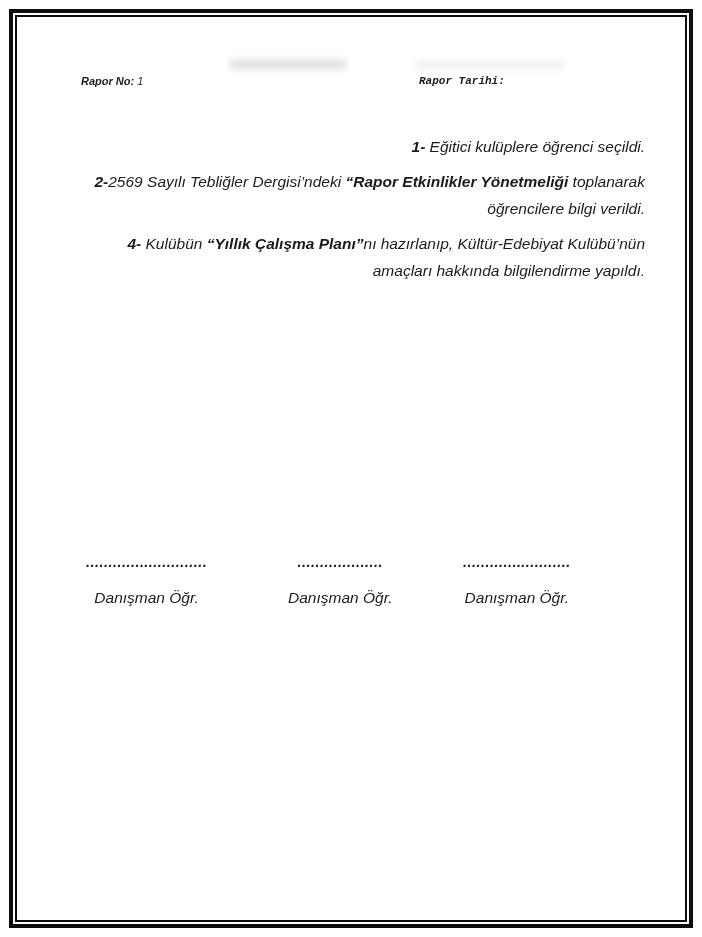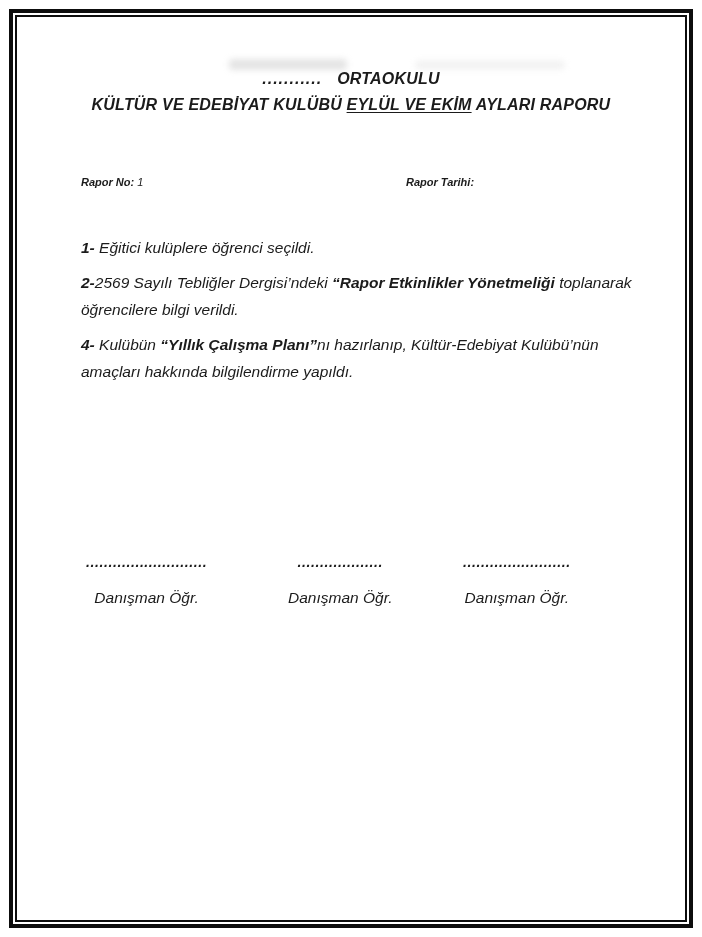--- a/index.html
+++ b/index.html
@@ -57,32 +57,33 @@
     position: relative;
     margin-top: 51px;
     padding-left: 64px;
     font-size: 11px;
     line-height: 26px;
     font-weight: bold;
   }
   .meta-value { font-weight: normal; }
   .meta-date {
     position: absolute;
-    left: 389px; top: 0;
+    left: 402px; top: 0; font-family: Liberation Mono, monospace;
   }
   .items {
     margin-top: 39px;
     padding-left: 64px;
   }
   .items p {
     width: 552px;
     font-size: 15.5px;
     line-height: 27px;
-    margin: 0 0 8px 0;
+    margin: 0 0 8px 12px;
     font-weight: normal;
+    text-align: right;
   }
   .items b { font-weight: bold; }
   .signatures {
     position: absolute;
     top: 538px; left: 0;
     width: 100%;
     height: 60px;
   }
   .sig {
     position: absolute;
@@ -109,28 +110,20 @@
 </head>
 <body>
 
 <div class="page-frame">
   <div class="inner-frame">
     <div class="content">
 
       <div class="smudge"></div>
       <div class="smudge2"></div>
 
-      <div class="title-block">
-        <div>
-          <span class="title-dots">...........</span><span>ORTAOKULU</span>
-        </div>
-        <div>
-          <span>KÜLTÜR VE EDEBİYAT KULÜBÜ </span><span class="u">EYLÜL VE EKİM</span><span> AYLARI RAPORU</span>
-        </div>
-      </div>
 
       <div class="meta-row">
         <span>Rapor No:</span><span class="meta-value"> 1</span>
         <span class="meta-date">Rapor Tarihi:</span>
       </div>
 
       <div class="items">
         <p><b>1-</b><span> Eğitici kulüplere öğrenci seçildi.</span></p>
         <p><b>2-</b><span>2569 Sayılı Tebliğler Dergisi’ndeki </span><b>“Rapor Etkinlikler Yönetmeliği</b><span> toplanarak öğrencilere bilgi verildi.</span></p>
         <p><b>4-</b><span> Kulübün </span><b>“Yıllık Çalışma Planı”</b><span>nı hazırlanıp, Kültür-Edebiyat Kulübü’nün amaçları hakkında bilgilendirme yapıldı.</span></p>

